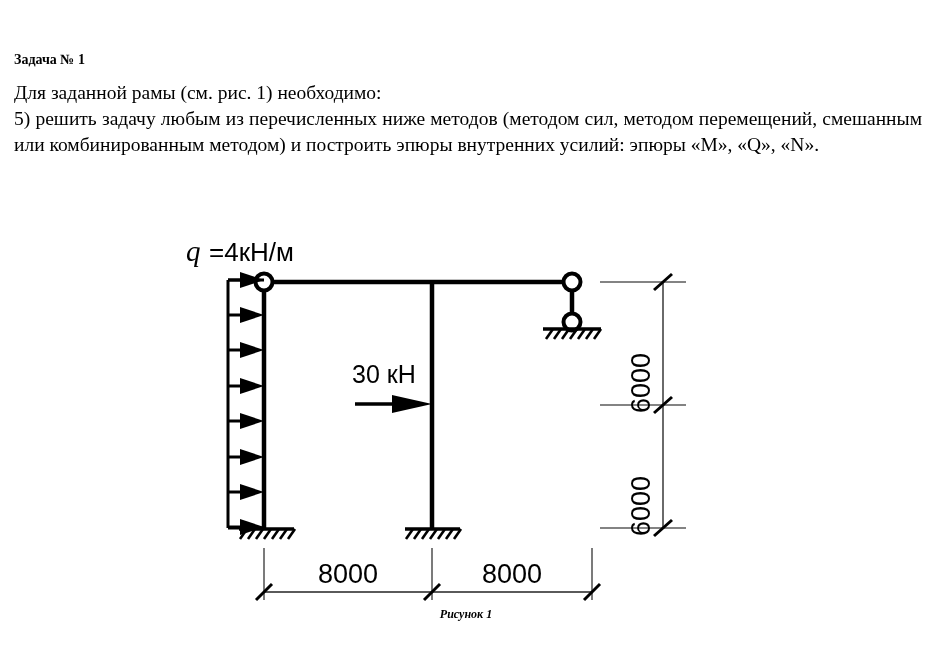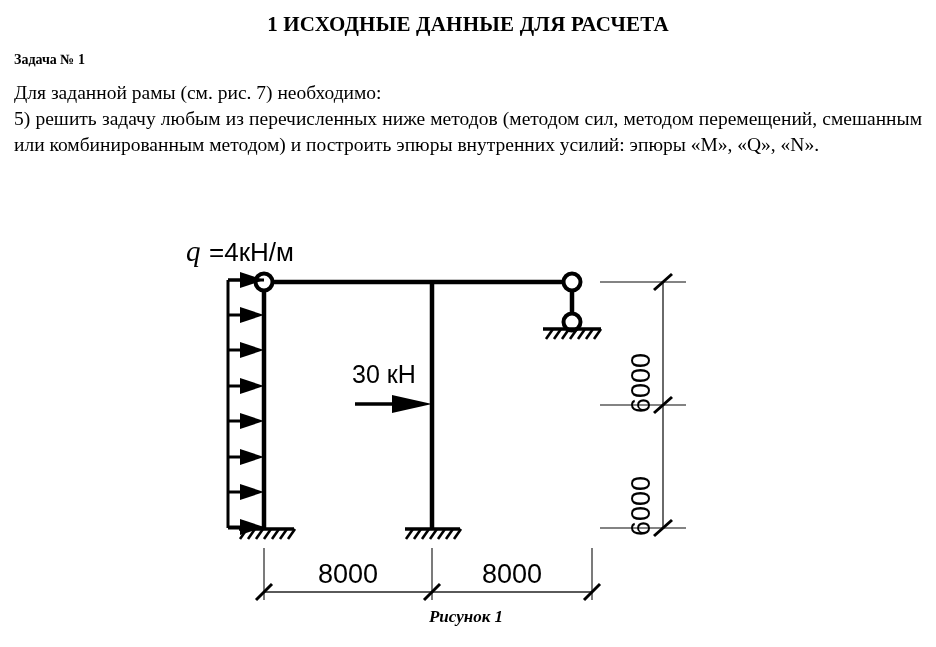--- a/index.html
+++ b/index.html
@@ -68,46 +68,45 @@
     display: block;
   }
   .fig-caption {
     position: absolute;
     left: 0;
     top: 607px;
     width: 932px;
     text-align: center;
     font-weight: bold;
     font-style: italic;
-    font-size: 17px;
+    font-size: 12px;
     font-family: "Liberation Serif", "DejaVu Serif", serif;
   }
   text.dim-label,
   text.load-label,
   text.force-label {
     font-family: "Liberation Sans", "DejaVu Sans", sans-serif;
     fill: #000000;
   }
   text.q-italic {
     font-family: "Liberation Serif", "DejaVu Serif", serif;
     font-style: italic;
     fill: #000000;
   }
 </style>
 </head>
 <body>
 
 <div class="page">
 
-  <div class="doc-title">1 ИСХОДНЫЕ ДАННЫЕ ДЛЯ РАСЧЕТА</div>
 
   <div class="task-heading">Задача № 1</div>
 
   <div class="body-text">
-    <p>Для заданной рамы (см. рис. 7) необходимо:</p>
+    <p>Для заданной рамы (см. рис. 1) необходимо:</p>
     <p class="para-just">5) решить задачу любым из перечисленных ниже методов (методом сил, методом перемещений, смешанным или комбинированным методом) и построить эпюры внутренних усилий: эпюры «М», «Q», «N».</p>
   </div>
 
   <div class="figure-wrap">
     <svg class="frame-svg" width="936" height="419" viewBox="0 0 936 419">
 
       <g>
 
         <line x1="264" y1="54" x2="572" y2="54" stroke="#000" stroke-width="4.5"></line>
 

